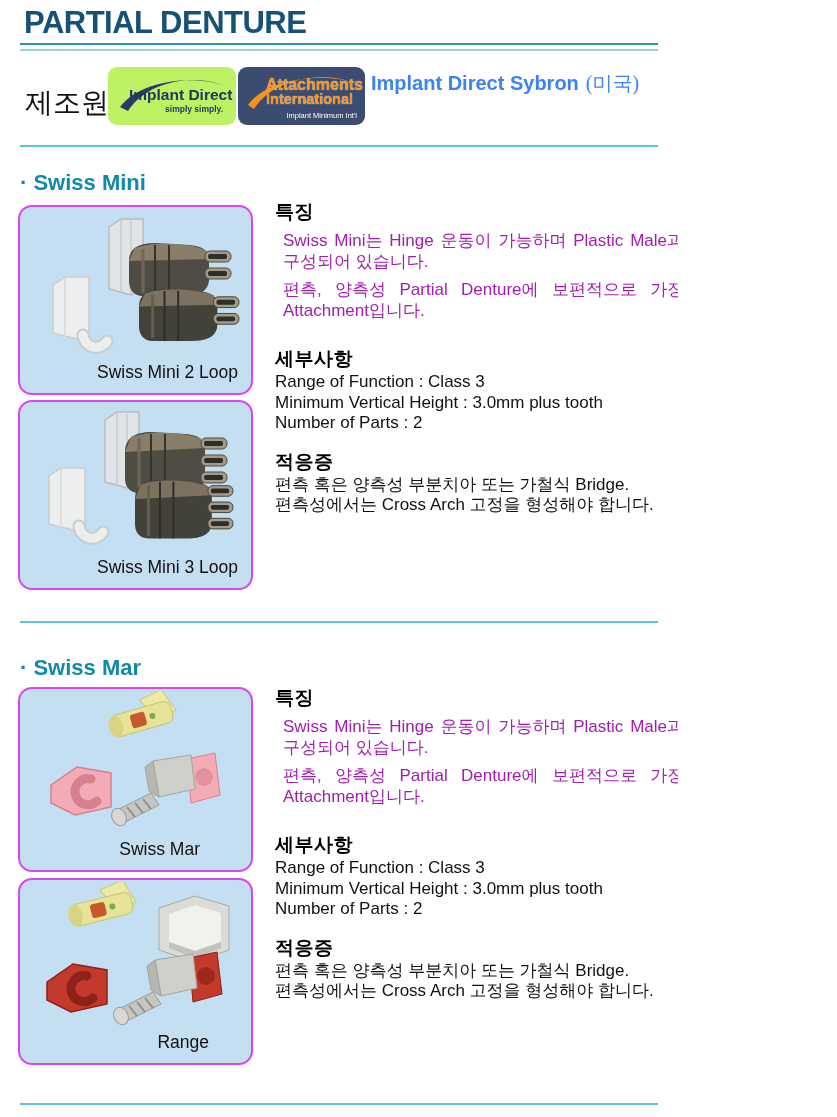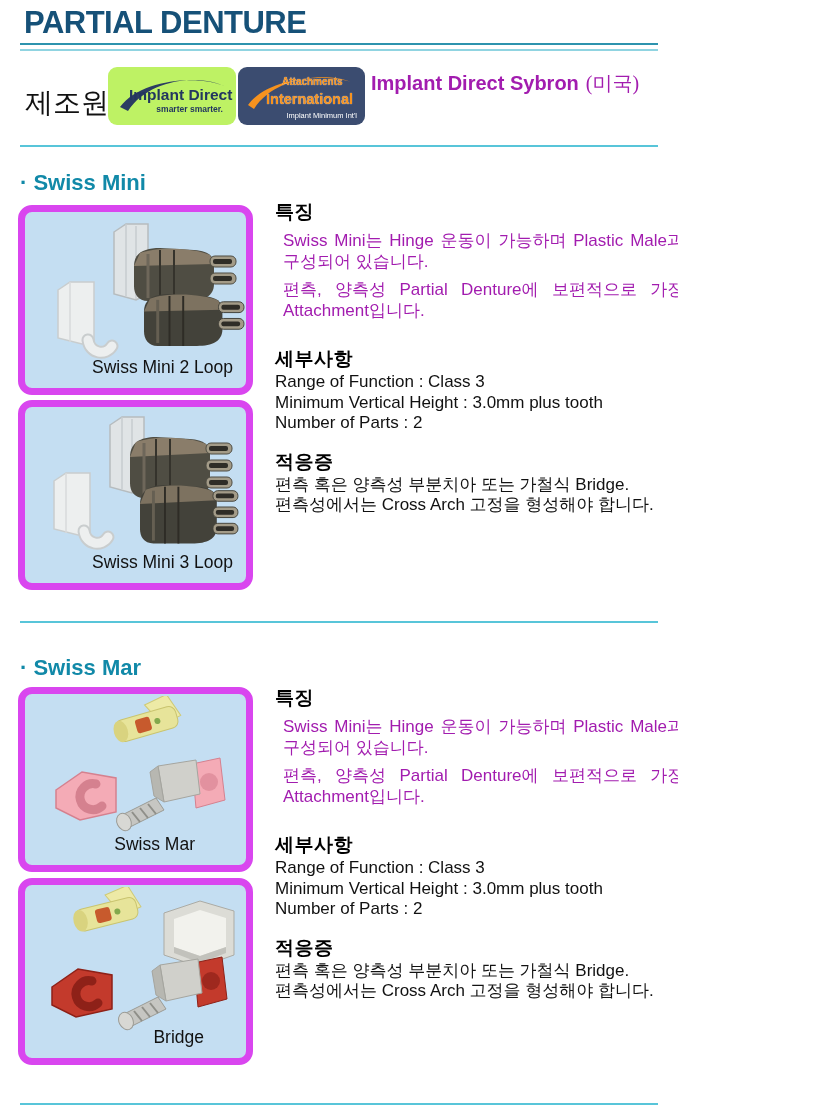--- a/index.html
+++ b/index.html
@@ -13,39 +13,39 @@
               border-top:2px solid #2d93ae;border-bottom:2px solid #90d4e1;}
 
   .maker-label{position:absolute;left:25px;top:84px;font-family:"Liberation Serif", serif;
                font-size:28px;color:#111;}
   .logo{position:absolute;top:67px;height:58px;border-radius:9px;overflow:hidden;}
   .logo-orange{left:108px;width:128px;background:#bef264;}
   .logo-navy{left:238px;width:127px;background:#3b4c70;}
   .logo svg{position:absolute;left:0;top:0;}
   .ld-name{position:absolute;left:21px;top:19px;font-size:15.5px;font-weight:bold;color:#22365f;}
   .ld-tag{position:absolute;right:13px;top:37px;font-size:8.5px;font-weight:bold;color:#22365f;}
-  .ai-l1{position:absolute;left:44px;top:9px;font-size:10px;font-weight:bold;color:#f6921e;
+  .ai-l1{position:absolute;left:28px;top:9px;font-size:16px;font-weight:bold;color:#f6921e;
          text-shadow:0 0 1px #ffffff;}
   .ai-l2{position:absolute;left:28px;top:24px;font-size:14.5px;font-weight:bold;color:#f6921e;
          text-shadow:0 0 1px #ffffff;}
   .ai-sub{position:absolute;right:8px;bottom:5px;font-size:7.5px;color:#ffffff;}
 
-  .maker-name{position:absolute;left:371px;top:70px;font-size:20px;line-height:26px;color:#a21caf;}
+  .maker-name{position:absolute;left:371px;top:70px;font-size:20px;line-height:26px;color:#3b82f6;}
   .b{font-weight:bold;}
   .kserif{font-family:"Liberation Serif", serif;}
   .gapL{margin-left:7px;}
   .gapR{margin-right:7px;}
 
   .rule{position:absolute;left:20px;right:20px;border-top:2px solid #58c5d9;}
 
   .sec-head{position:absolute;left:20px;font-size:22px;font-weight:bold;color:#1189a8;}
 
   
   .imgbox{position:absolute;left:18px;width:235px;background:#c4def2;
-          border:7px solid #d946ef;border-radius:14px;box-sizing:border-box;}
+          border:2px solid #d946ef;border-radius:14px;box-sizing:border-box;}
   .imgbox svg{position:absolute;left:1px;top:2px;}
   .lbl{position:absolute;bottom:10px;font-size:17.5px;color:#111;}
   .lbl-r13{right:13px;}
   .lbl-r43{right:51px;}
   .lbl-r42{right:42px;}
 
   
   .textcol{position:absolute;left:275px;width:546px;}
   .h3k{font-size:19px;font-weight:bold;color:#000;line-height:22px;margin:0 0 2px 0;letter-spacing:0.5px;}
   .h3k.mt1{margin-top:27px;}
@@ -61,21 +61,21 @@
   <div class="title">PARTIAL DENTURE</div>
   <div class="title-rule"></div>
 
   <div class="maker-label">제조원 :</div>
 
   <div class="logo logo-orange">
     <svg width="128" height="58" viewBox="0 0 128 58">
       <path d="M12,40 C34,10 96,8 118,20 C92,6 40,12 20,44 Z" fill="#2b3c62"></path>
     </svg>
     <div class="ld-name">Implant Direct</div>
-    <div class="ld-tag">smarter smarter.</div>
+    <div class="ld-tag">simply simply.</div>
   </div>
 
   <div class="logo logo-navy">
     <svg width="127" height="58" viewBox="0 0 127 58">
       <path d="M10,38 C30,10 90,6 116,16 C88,4 36,10 16,42 Z" fill="#f6921e"></path>
     </svg>
     <div class="ai-l1">Attachments</div>
     <div class="ai-l2">International</div>
     <div class="ai-sub">Implant Minimum Int'l</div>
   </div>
@@ -228,21 +228,21 @@
       <g transform="translate(104,72)">
         <path d="M64,4 L92,-2 L97,40 L68,48 Z" fill="#c33a2c" stroke="#8e2118"></path>
         <circle cx="81" cy="22" r="9" fill="#8e2118" opacity="0.7"></circle>
         <polygon points="30,6 68,0 72,34 36,42" fill="#d0d0cb" stroke="#a5a59f"></polygon>
         <polygon points="30,6 36,42 26,36 22,12" fill="#b7b7b1" stroke="#a5a59f"></polygon>
         <path d="M-8,56 L28,38 L36,50 L0,68 Z" fill="#c6c6c2" stroke="#9b9b95"></path>
         <ellipse cx="-4" cy="62" rx="7" ry="9" transform="rotate(-26 -4 62)" fill="#d8d8d4" stroke="#9b9b95"></ellipse>
         <path d="M4,52 L12,62 M12,48 L20,58 M20,44 L28,54" stroke="#8f8f89" stroke-width="2"></path>
       </g>
     </svg>
-    <div class="lbl lbl-r42">Bridge</div>
+    <div class="lbl lbl-r42">Range</div>
   </div>
 
   <div class="textcol" style="top:687px;">
     <div class="h3k">특징</div>
     <p class="para">Swiss Mini는 Hinge 운동이 가능하며 Plastic Male과 Metal Female로 구성되어 있습니다.</p>
     <p class="para">편측, 양측성 Partial Denture에 보편적으로 가장 많이 사용하는 Attachment입니다.</p>
     <div class="h3k mt1">세부사항</div>
     <div class="plain">Range of Function : Class 3</div>
     <div class="plain">Minimum Vertical Height : 3.0mm plus tooth</div>
     <div class="plain">Number of Parts : 2</div>

